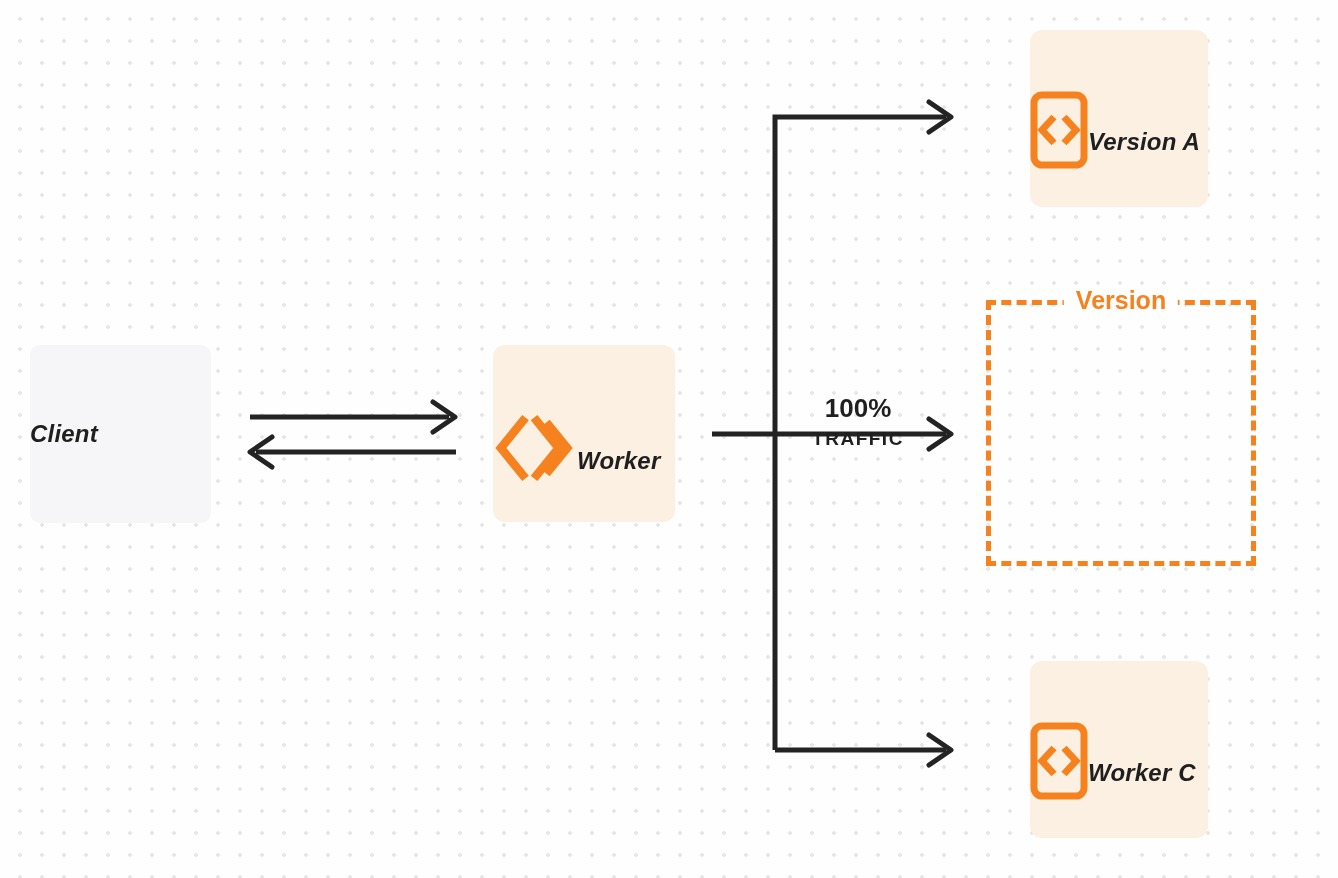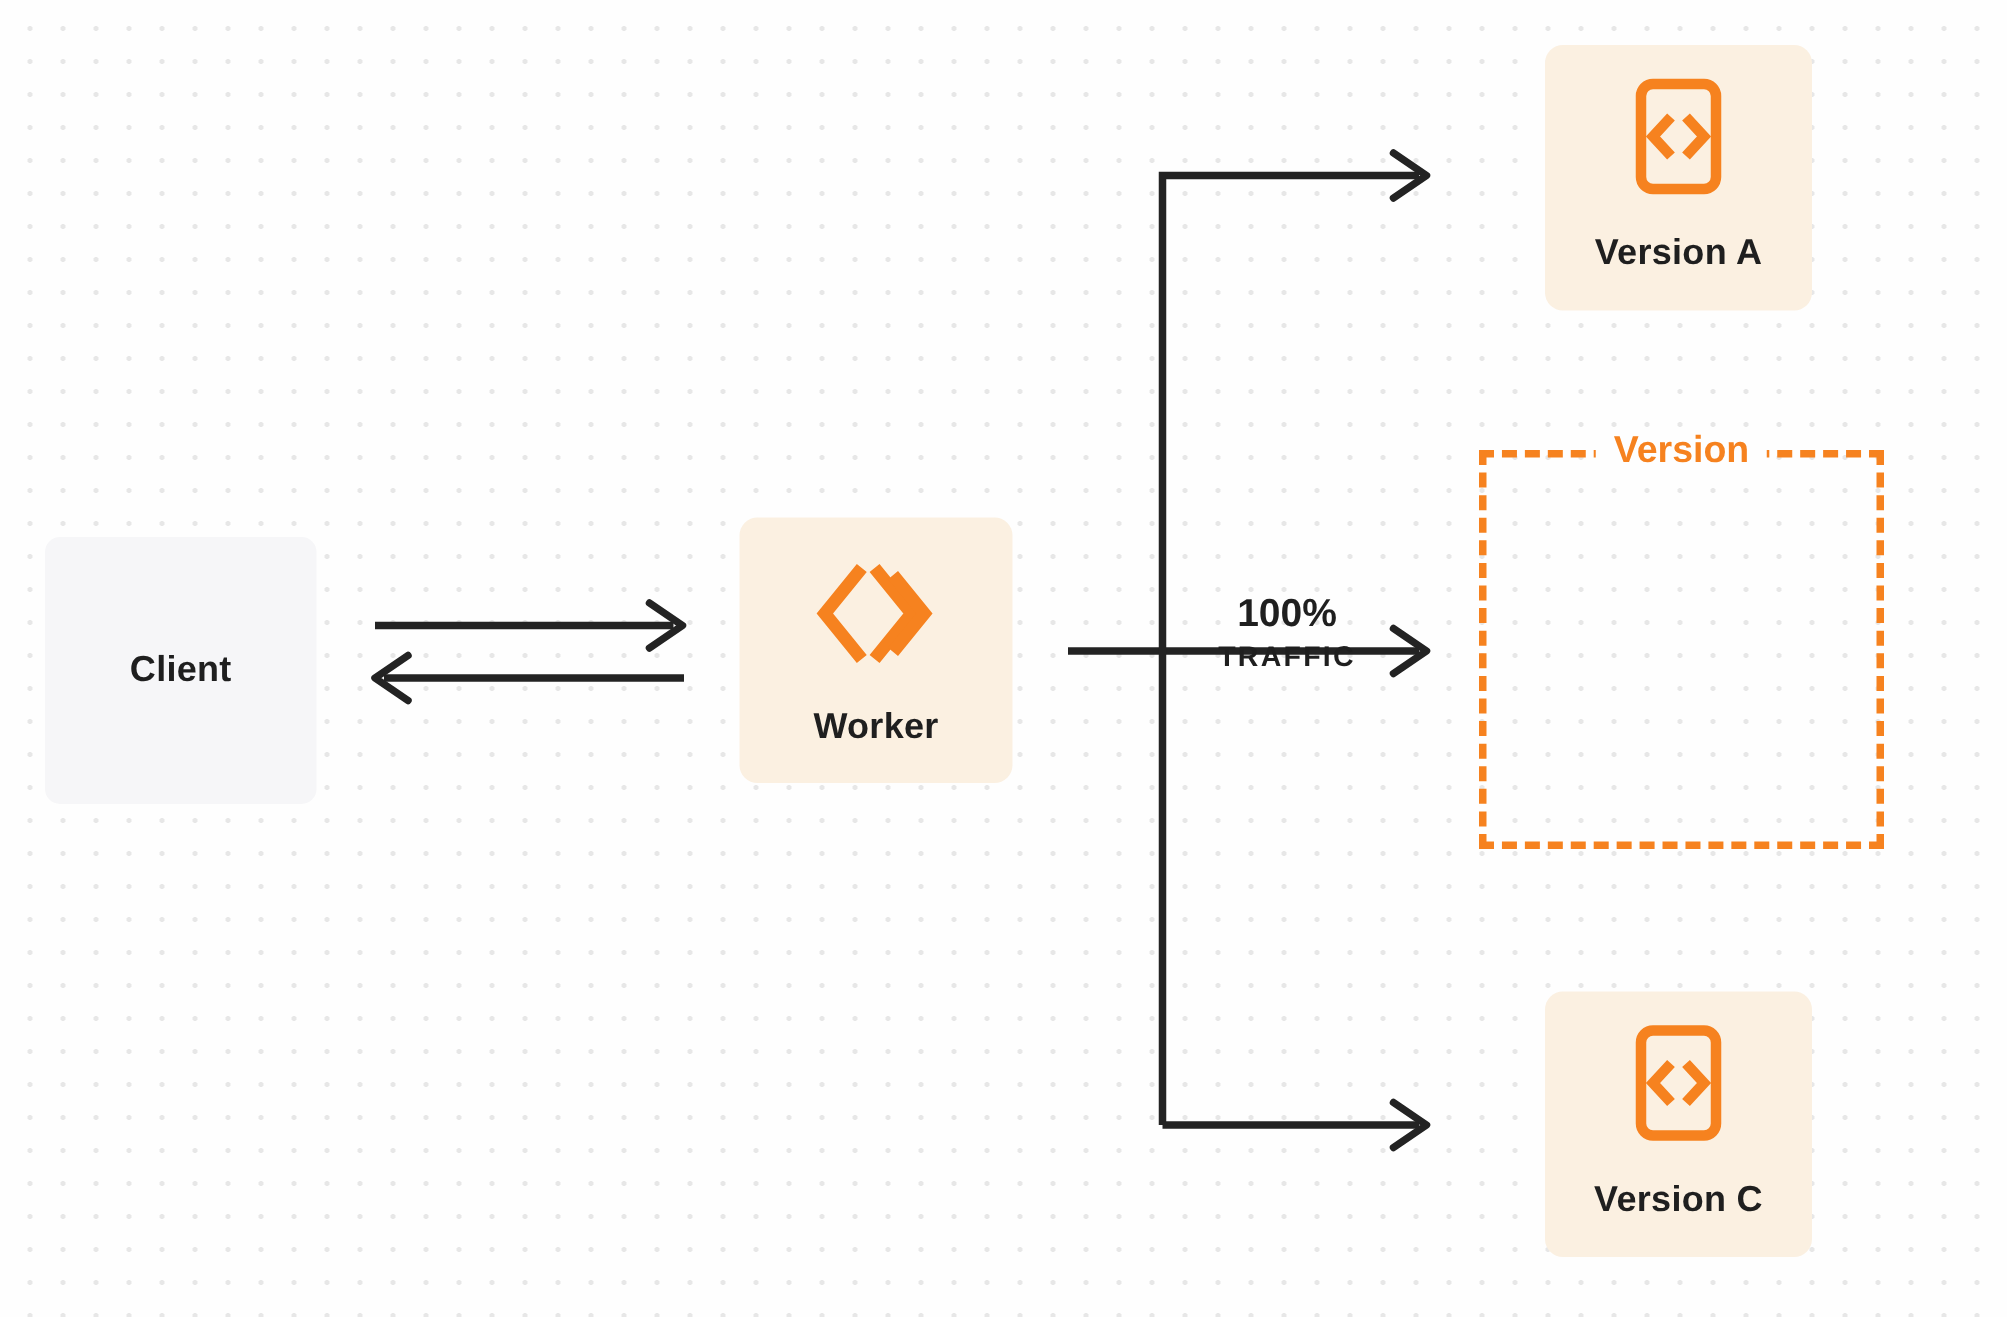--- a/index.html
+++ b/index.html
@@ -39,36 +39,37 @@
     fill: none;
   }
   .connectors .head {
     stroke-linecap: round;
     stroke-linejoin: round;
   }
   .node {
     position: absolute;
     border-radius: 12px;
     display: flex;
-    flex-direction: column;
+    flex-direction: row;
     align-items: center;
     justify-content: flex-start;
+    font-style: italic;
   }
   .node .label {
     font-weight: bold;
     font-size: 24px;
     color: var(--ink);
     letter-spacing: 0.2px;
   }
   .client-node {
-    left: 30px; top: 358px;
+    left: 30px; top: 345px;
     width: 181px; height: 178px;
     background: var(--client-gray);
     border-radius: 10px;
-    justify-content: center;
+    justify-content: flex-start;
   }
   .worker-node {
     left: 493px; top: 345px;
     width: 182px; height: 177px;
     background: var(--cream);
     padding-top: 28px;
   }
   .worker-node .label { margin-top: 26px; }
   .version-node {
     left: 1030px;
@@ -180,16 +181,16 @@
 
 
   <div class="node version-node version-c">
     <svg class="code-icon" width="58" height="78" viewBox="0 0 58 78">
       <g fill="none" stroke="#F6821F" stroke-width="7">
         <rect x="4" y="4" width="50" height="70" rx="8"></rect>
         <path d="M 24 26 L 12 39 L 24 52" stroke-linejoin="miter"></path>
         <path d="M 34 26 L 46 39 L 34 52" stroke-linejoin="miter"></path>
       </g>
     </svg>
-    <span class="label">Version C</span>
+    <span class="label">Worker C</span>
   </div>
 
 </div>
 
 </body></html>

